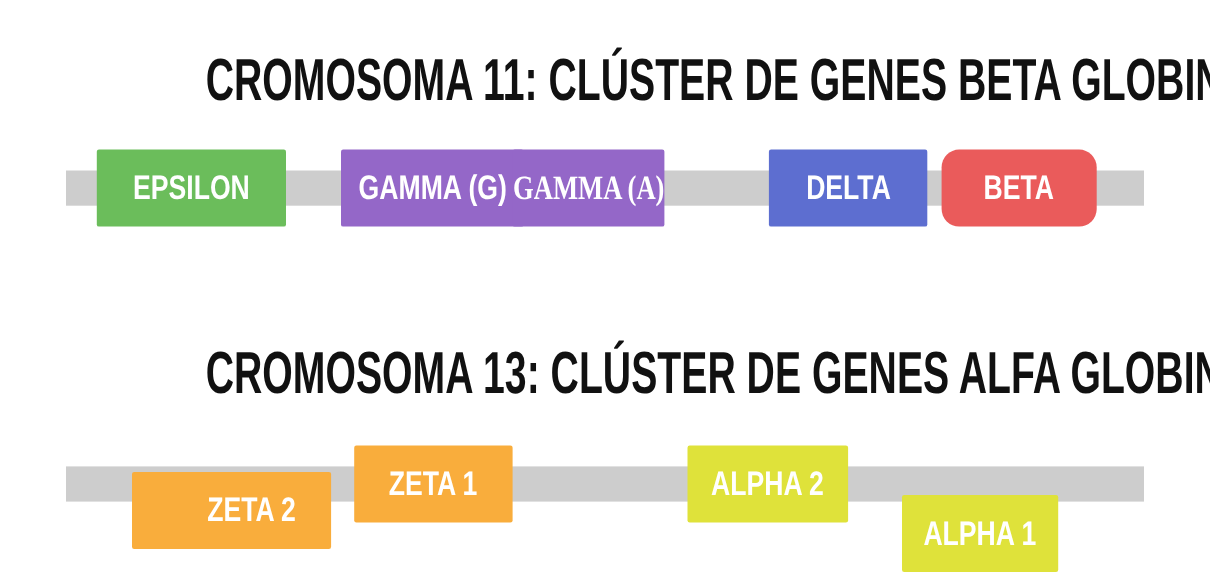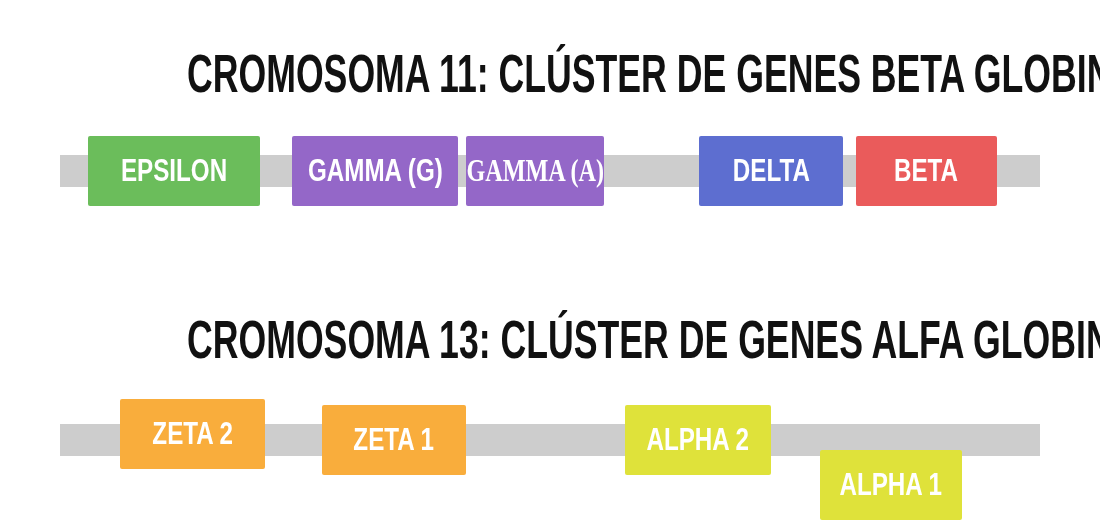--- a/index.html
+++ b/index.html
@@ -55,27 +55,27 @@
     color: #ffffff;
     font-weight: 800;
     font-size: 31px;
     white-space: nowrap;
     transform: scaleX(0.78);
     transform-origin: 50% 50%;
   }
 
   
   .g-epsilon { top: 136px; left: 88px;  width: 172px; }
-  .g-gamma-g { top: 136px; left: 292px; width: 166px; }
+  .g-gamma-g { top: 136px; left: 310px; width: 166px; }
   .g-gamma-a { top: 136px; left: 466px; width: 138px; font-family: Liberation Serif, serif; }
   .g-delta   { top: 136px; left: 699px; width: 144px; }
   .g-beta    { top: 136px; left: 856px; width: 141px; }
 
   
-  .g-zeta2   { top: 399px; left: 120px; width: 145px; }
+  .g-zeta2   { top: 429px; left: 120px; width: 145px; padding-left: 36px; }
   .g-zeta1   { top: 405px; left: 322px; width: 144px; }
   .g-alpha2  { top: 405px; left: 625px; width: 146px; text-align: center; }
   .g-alpha1  { top: 405px; left: 820px; width: 142px; }
 </style>
 </head>
 <body>
 
 <div class="canvas">
 
   <h1 class="cluster-title title-beta">CROMOSOMA 11: CLÚSTER DE GENES BETA GLOBINA</h1>
@@ -91,21 +91,21 @@
   </div>
 
   <div class="gene-box g-gamma-a" style="background-color: rgb(148, 103, 200);">
     <span class="gene-label">GAMMA (A)</span>
   </div>
 
   <div class="gene-box g-delta" style="background-color: rgb(93, 110, 208);">
     <span class="gene-label">DELTA</span>
   </div>
 
-  <div class="gene-box g-beta" style="background-color: rgb(234, 91, 91);">
+  <div class="gene-box g-beta" style="background-color: rgb(234, 91, 91); border-radius: 16px;">
     <span class="gene-label">BETA</span>
   </div>
 
   <h1 class="cluster-title title-alfa">CROMOSOMA 13: CLÚSTER DE GENES ALFA GLOBINA</h1>
 
   <div class="chromosome-bar bar-alfa" style="background-color: rgb(205, 205, 205);"></div>
 
   <div class="gene-box g-zeta2" style="background-color: rgb(249, 173, 60);">
     <span class="gene-label">ZETA 2</span>
   </div>

